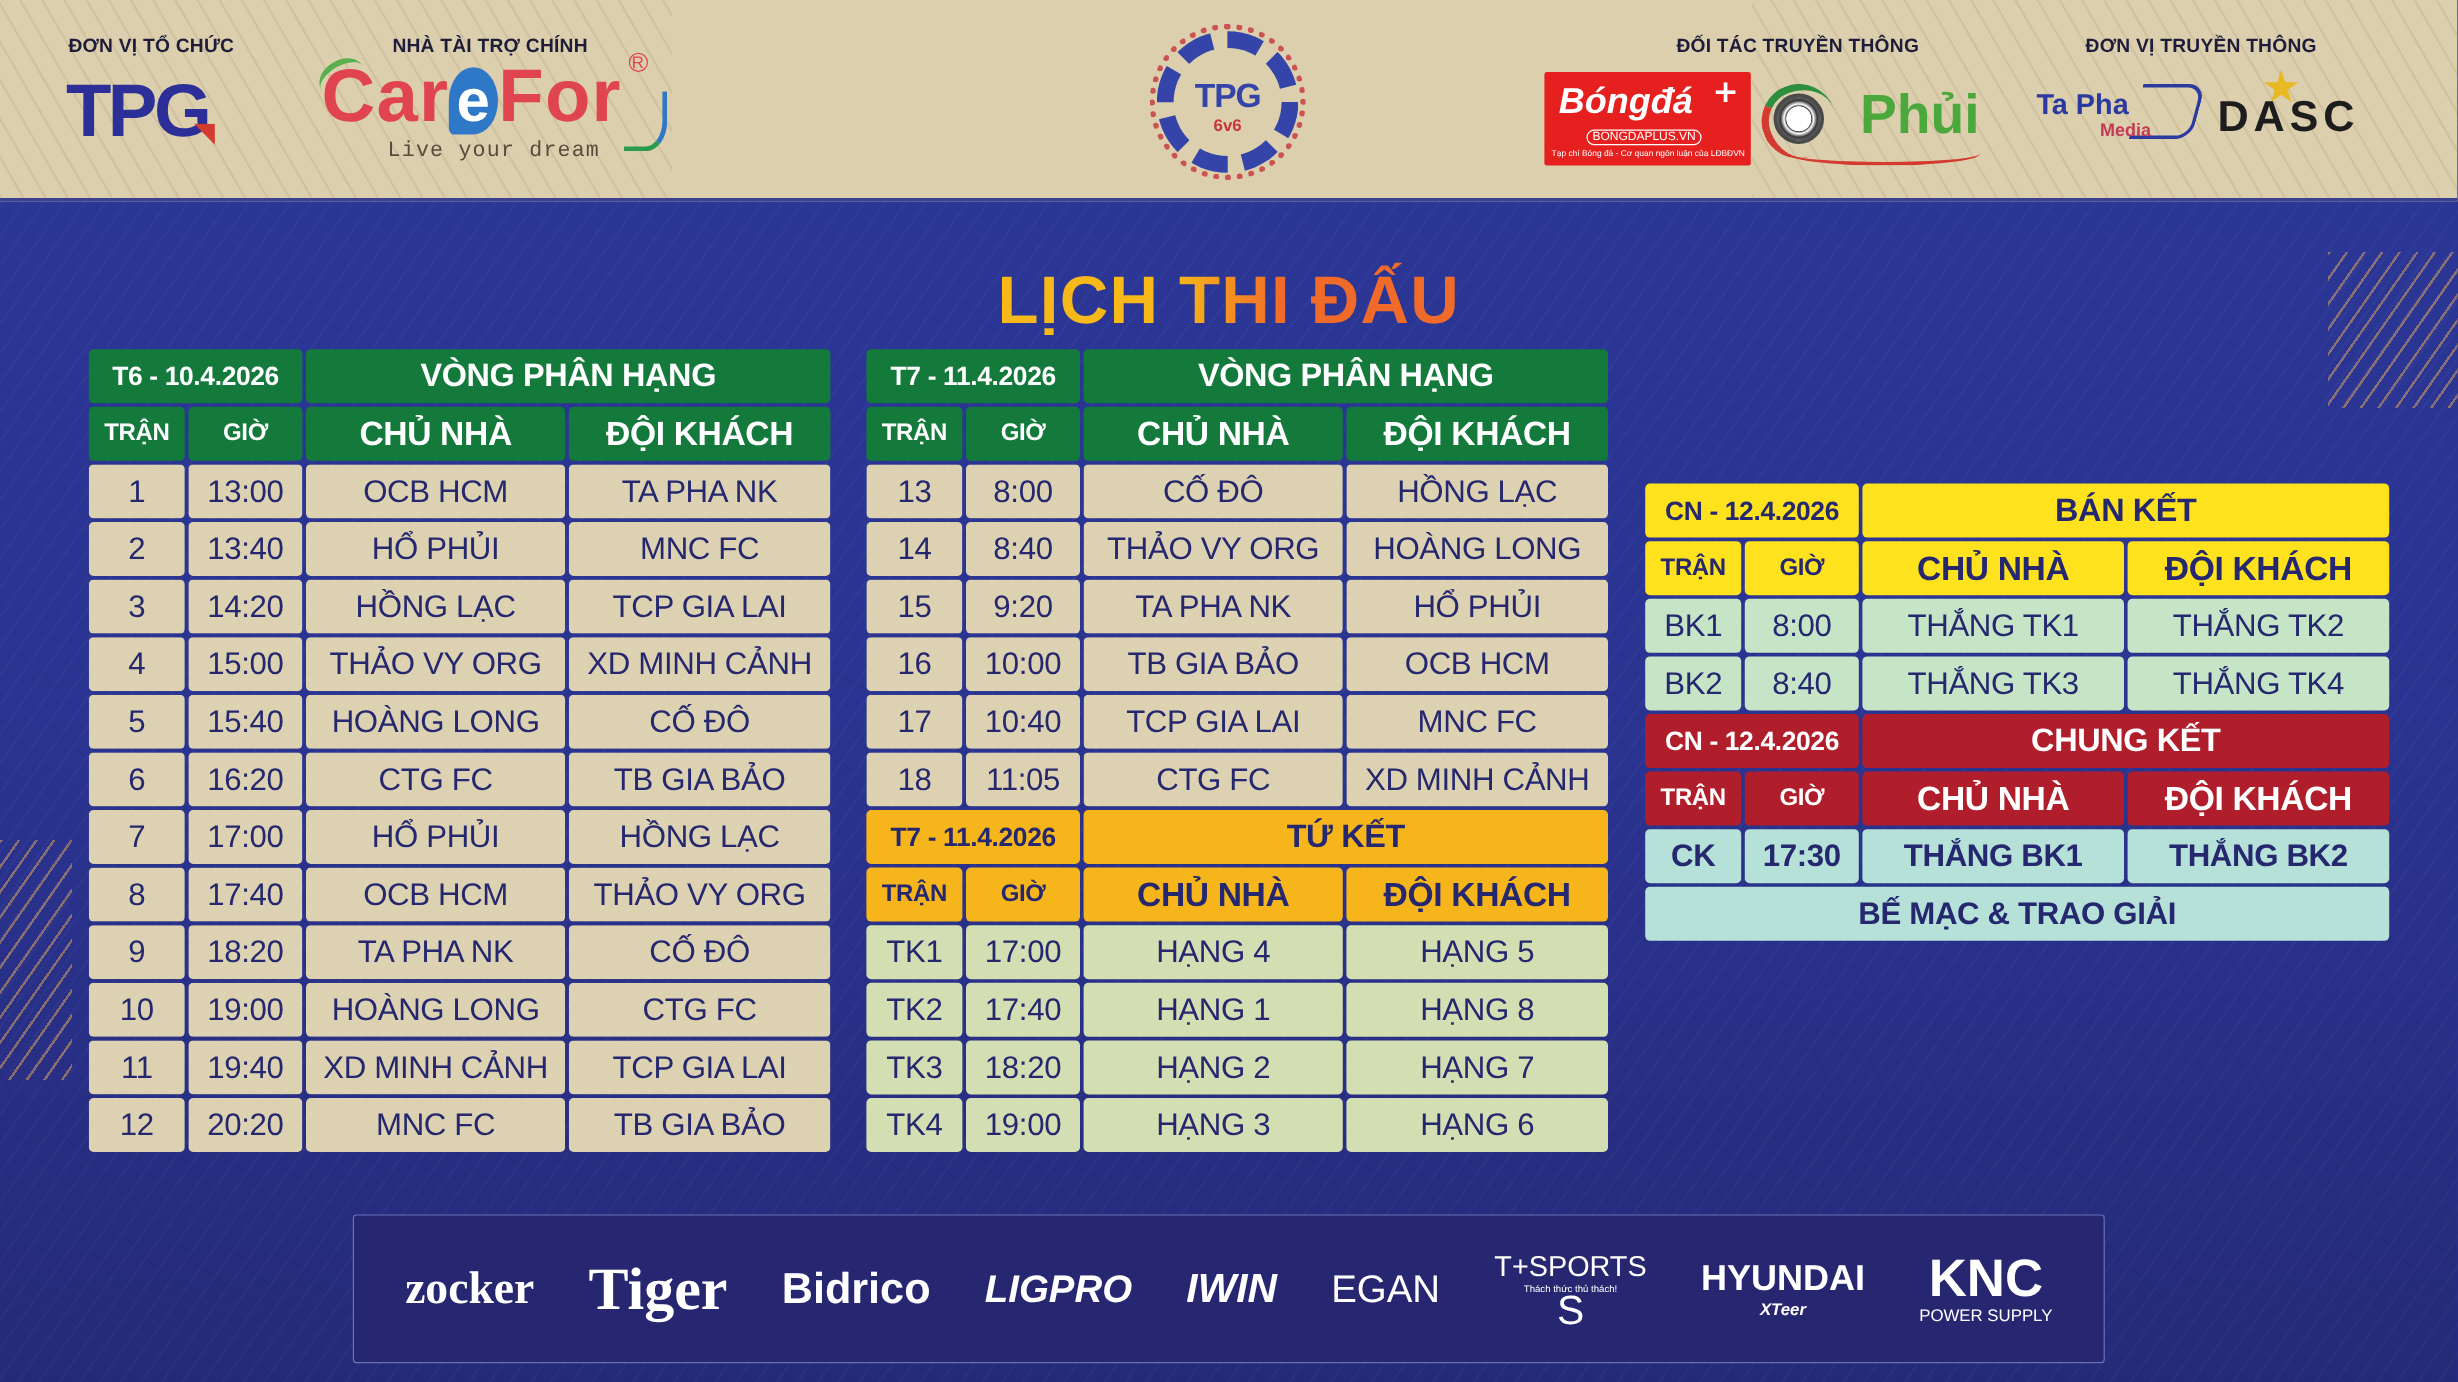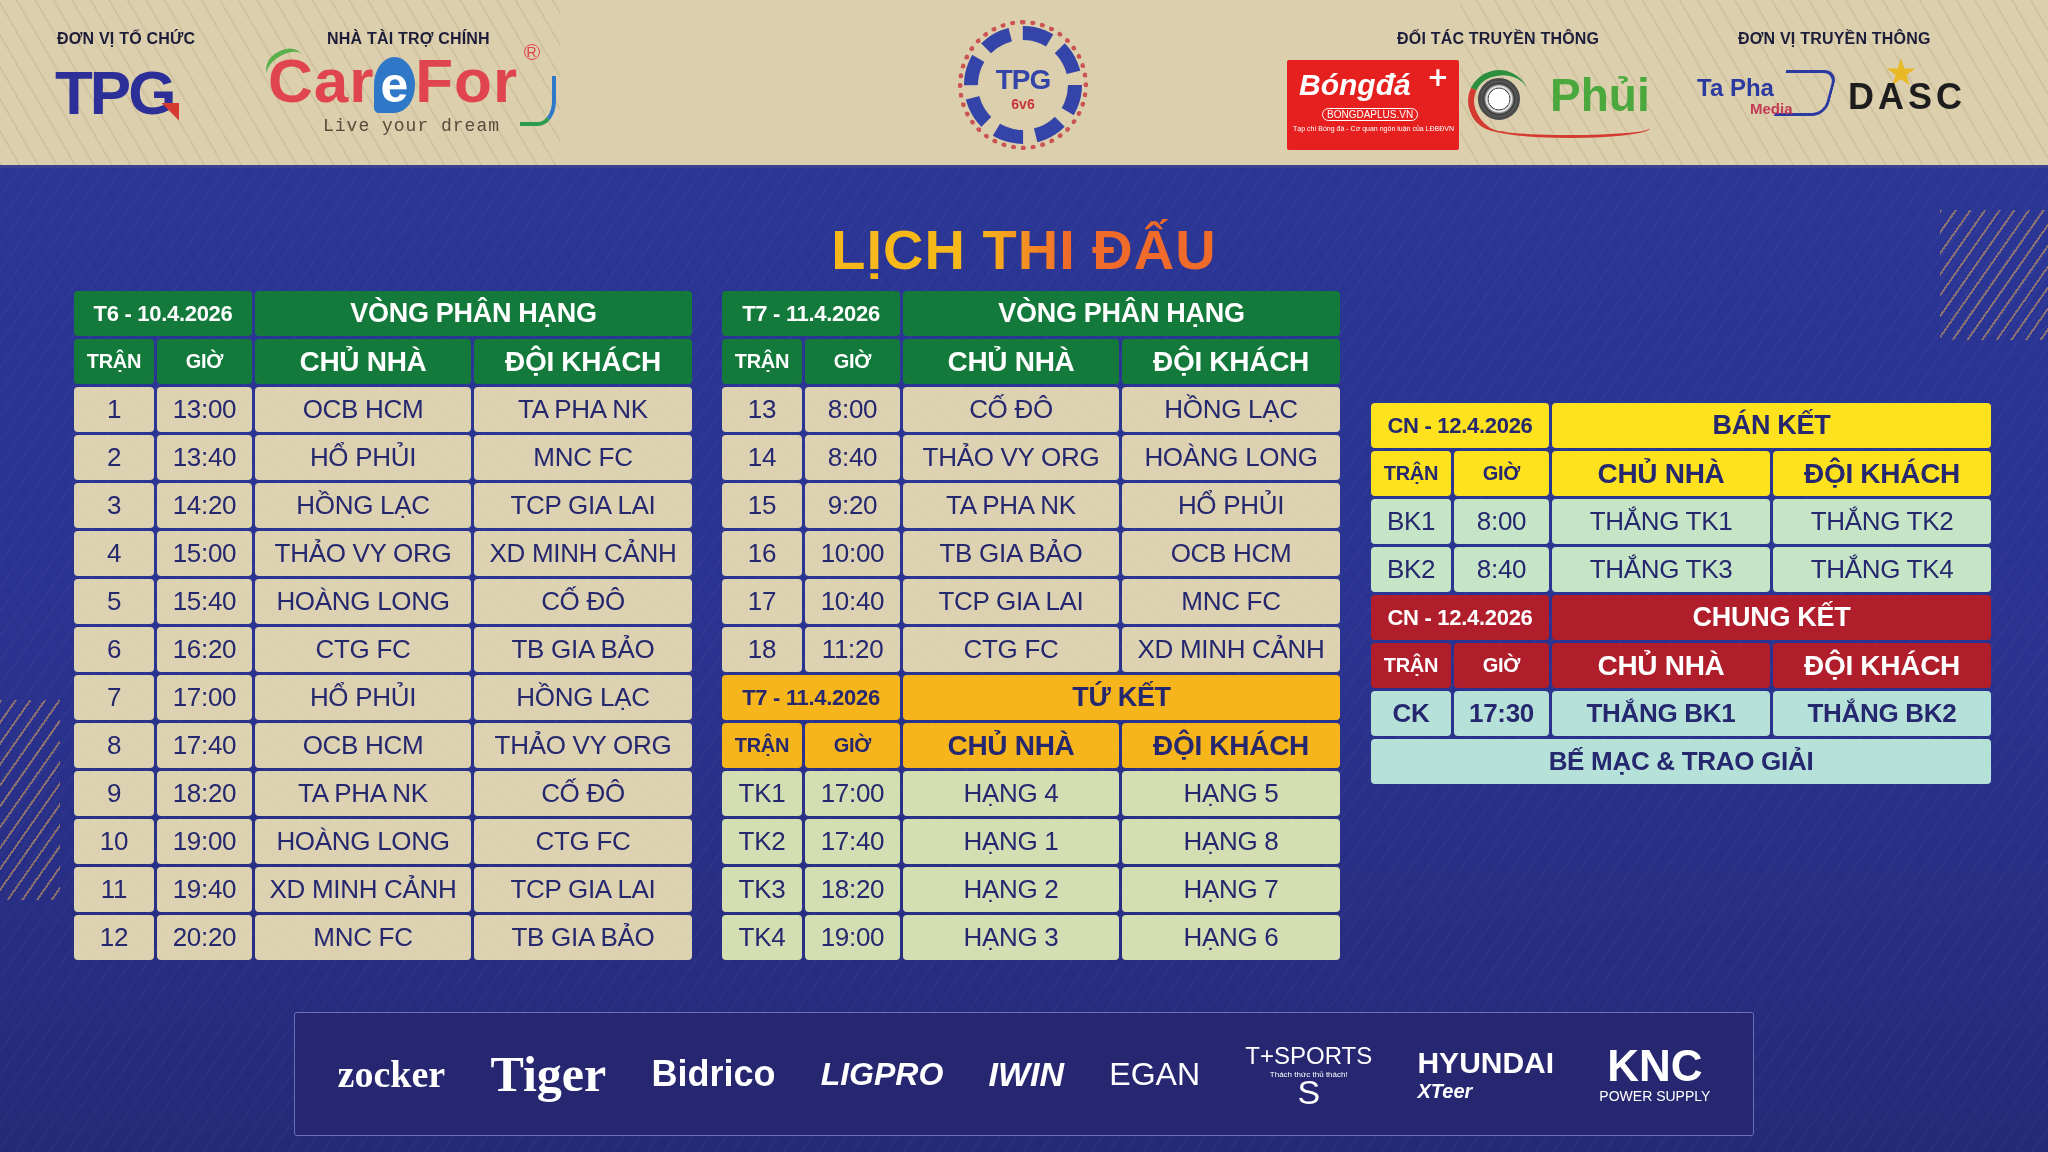--- a/index.html
+++ b/index.html
@@ -39,21 +39,21 @@
   .carefor-sub { position:absolute; left:323px; top:116px; font-family:"Liberation Mono", monospace; font-size:18px; color:#5a4a3c; letter-spacing:1px; }
   .carefor-arc1 { position:absolute; left:265px; top:50px; width:40px; height:30px; border-top:5px solid #59b04c; border-radius:50% 50% 0 0; transform:rotate(-30deg);}
   .carefor-arc2 { position:absolute; left:520px; top:76px; width:36px; height:50px; border-right:4px solid #2f78c8; border-bottom:4px solid #2a9a4e; border-radius:0 0 50% 0; }
 
   .logo-center { position:absolute; left:958px; top:20px; width:130px; height:130px; }
   .logo-center .ring { position:absolute; inset:6px; border-radius:50%; border:14px dashed #3444a8; }
   .logo-center .ring2 { position:absolute; inset:0; border-radius:50%; border:5px dotted #c7353a; opacity:0.8; }
   .logo-center .t1 { position:absolute; left:0; right:0; top:44px; text-align:center; font-family:"Liberation Sans", sans-serif; font-weight:900; font-size:28px; color:#3444a8; letter-spacing:-1px; }
   .logo-center .t2 { position:absolute; left:0; right:0; top:76px; text-align:center; font-family:"Liberation Sans", sans-serif; font-weight:bold; font-size:14px; color:#c7353a; }
 
-  .logo-bongda { position:absolute; left:1287px; top:60px; width:172px; height:90px; background:#e5201e; border-radius:2px; }
+  .logo-bongda { position:absolute; left:1287px; top:60px; width:172px; height:78px; background:#e5201e; border-radius:2px; }
   .logo-bongda .big { position:absolute; left:12px; top:8px; font-family:"Liberation Sans", sans-serif; font-weight:bold; font-style:italic; font-size:30px; color:#fff; }
   .logo-bongda .plus { position:absolute; left:140px; top:2px; color:#fff; font-size:26px; font-weight:bold; }
   .logo-bongda .pill { position:absolute; left:35px; top:48px; padding:0 4px; border:1px solid #fff; border-radius:8px; font-family:"Liberation Sans", sans-serif; font-size:10px; color:#fff; }
   .logo-bongda .tiny { position:absolute; left:6px; top:65px; font-family:"Liberation Sans", sans-serif; font-size:7px; color:#fff; white-space:nowrap; }
 
   .logo-phui-ball { position:absolute; left:1478px; top:78px; width:42px; height:42px; border-radius:50%; background:radial-gradient(circle, #fff 40%, #4a4a4a 42%, #fff 48%, #3a3a3a 60%, #c7c7c7 100%); border:3px solid #4a4a4a; }
   .logo-phui-arc { position:absolute; left:1468px; top:70px; width:62px; height:62px; border-radius:50%; border-left:6px solid #d43a2f; border-top:6px solid #2b8f3d; transform:rotate(-20deg); }
   .logo-phui-text { position:absolute; left:1550px; top:68px; font-family:"Liberation Sans", sans-serif; font-weight:bold; font-size:46px; color:#4aa83c; }
   .logo-phui-swoosh { position:absolute; left:1490px; top:118px; width:160px; height:20px; border-bottom:3px solid #d43a2f; border-radius:0 0 100% 100%; }
 
@@ -253,21 +253,21 @@
   <div class="cell beige">10:00</div>
   <div class="cell beige">TB GIA BẢO</div>
   <div class="cell beige">OCB HCM</div>
 
   <div class="cell beige">17</div>
   <div class="cell beige">10:40</div>
   <div class="cell beige">TCP GIA LAI</div>
   <div class="cell beige">MNC FC</div>
 
   <div class="cell beige">18</div>
-  <div class="cell beige">11:20</div>
+  <div class="cell beige">11:05</div>
   <div class="cell beige">CTG FC</div>
   <div class="cell beige">XD MINH CẢNH</div>
 
   <div class="cell orange hdr1 span2">T7 - 11.4.2026</div>
   <div class="cell orange hdr1 big span2">TỨ KẾT</div>
   <div class="cell orange hdr2 sm">TRẬN</div>
   <div class="cell orange hdr2 sm">GIỜ</div>
   <div class="cell orange hdr2">CHỦ NHÀ</div>
   <div class="cell orange hdr2">ĐỘI KHÁCH</div>
 
@@ -332,19 +332,19 @@
   <div class="sp" style="font-size:32px;font-style:italic;font-family:'Liberation Sans',sans-serif;">LIGPRO</div>
   <div class="sp" style="font-size:34px;font-style:italic;font-family:'Liberation Sans',sans-serif;">IWIN</div>
   <div class="sp" style="font-size:32px;font-family:'Liberation Sans',sans-serif;font-weight:normal;">EGAN</div>
   <div class="sp" style="font-family:'Liberation Sans',sans-serif;font-weight:normal;">
     <div style="font-size:24px;">T+SPORTS</div>
     <div style="font-size:8px;">Thách thức thủ thách!</div>
     <div style="font-size:34px;line-height:0.8;">S</div>
   </div>
   <div class="sp" style="font-family:'Liberation Sans',sans-serif;">
     <div style="font-size:30px;">HYUNDAI</div>
-    <div style="font-size:20px;font-style:italic;text-align:left;">XTeer</div>
+    <div style="font-size:14px;font-style:italic;text-align:center;">XTeer</div>
   </div>
   <div class="sp" style="font-family:'Liberation Sans',sans-serif;">
     <div style="font-size:44px;font-weight:900;line-height:1;">KNC</div>
     <div style="font-size:14px;font-weight:normal;">POWER SUPPLY</div>
   </div>
 </div>
 
 </body></html>

